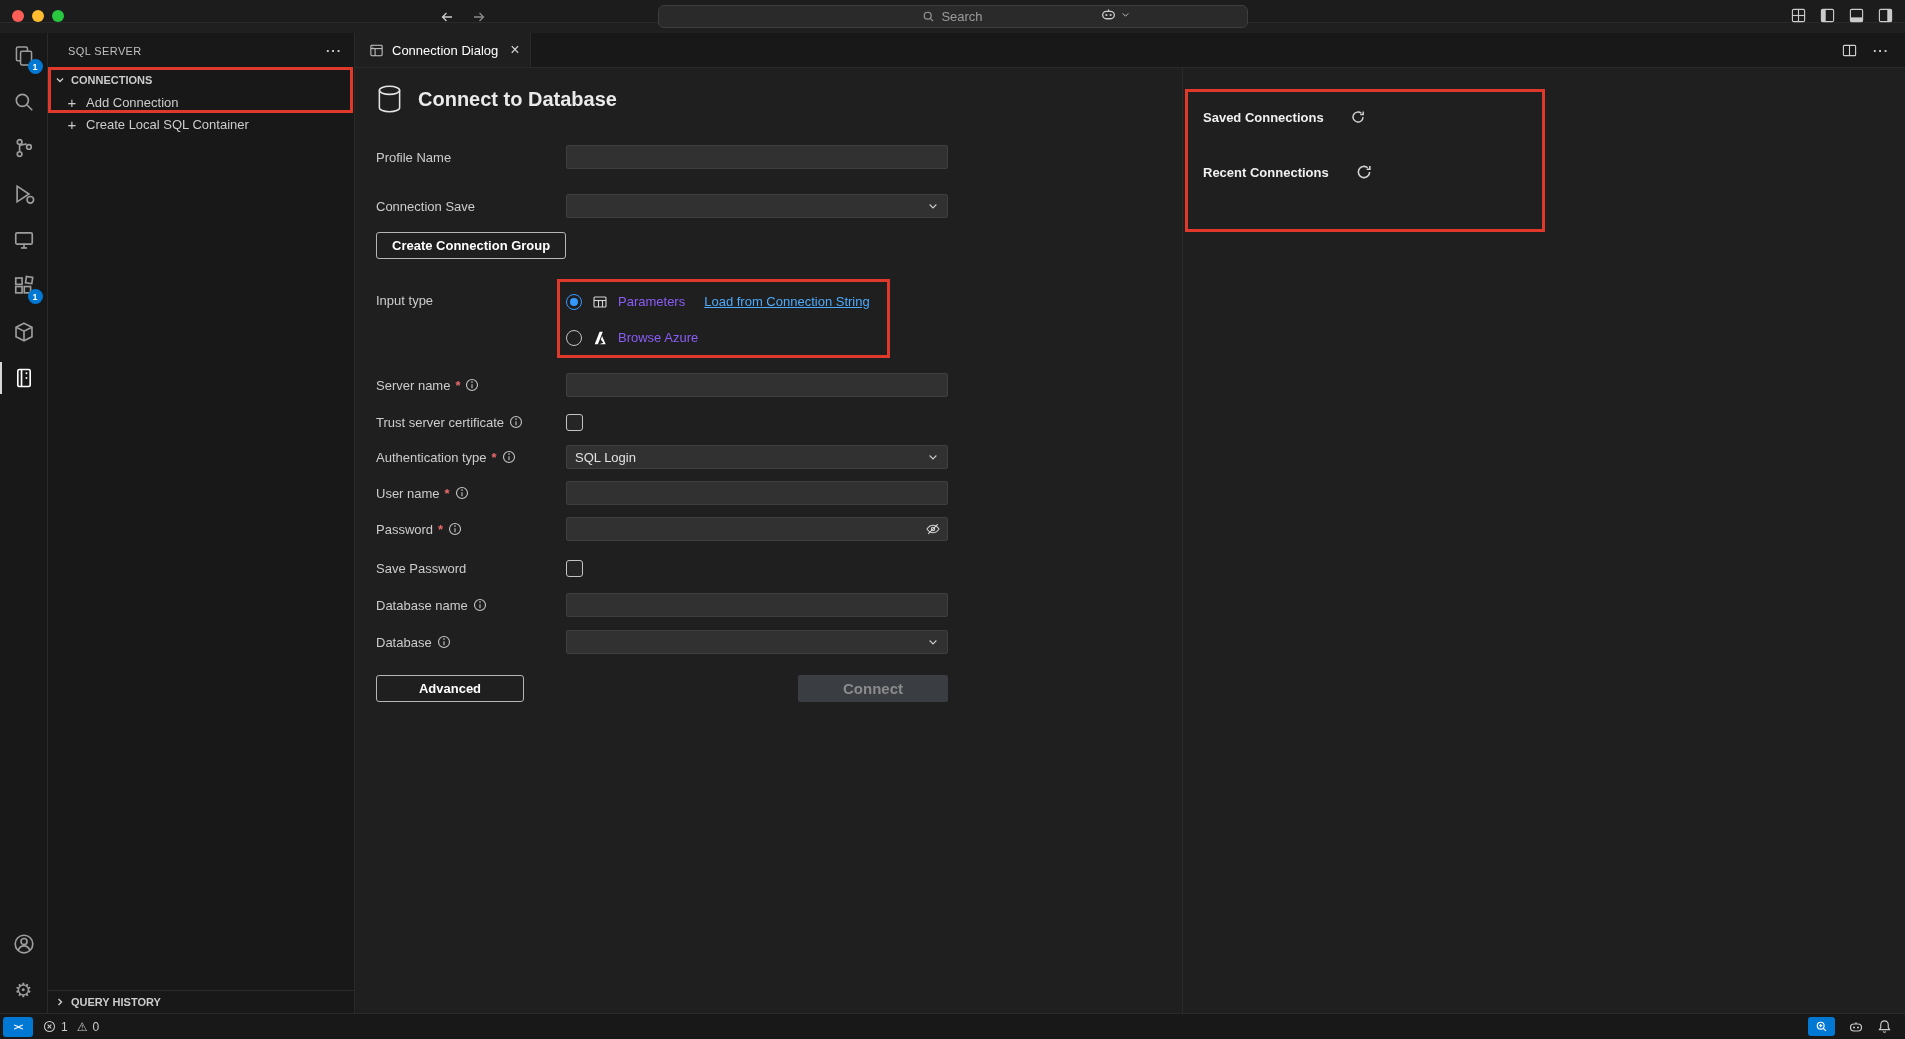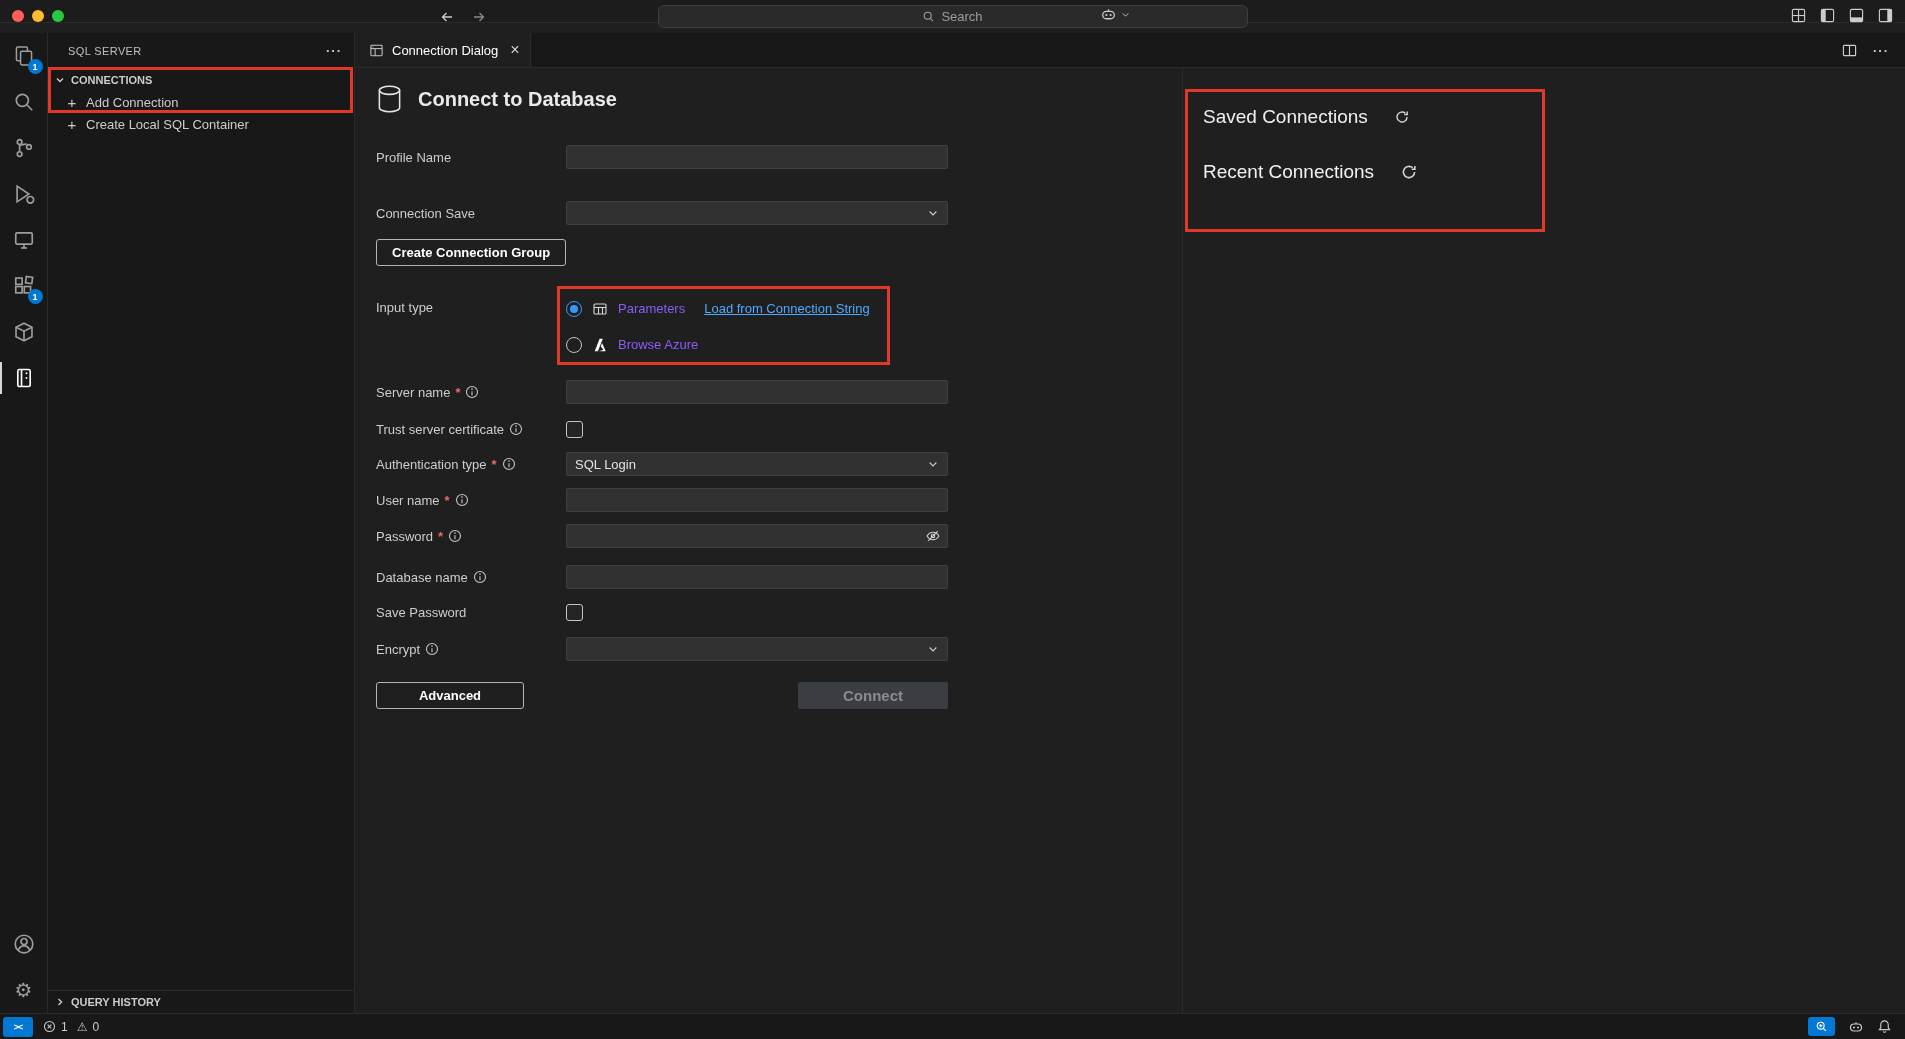--- a/index.html
+++ b/index.html
@@ -89,21 +89,21 @@
   .opt-label { color:#8b5cf6; }
   .link { color:#4daafc; text-decoration:underline; margin-left:9px; }
 
   .btn-outline { height:27px; min-width:148px; padding:0 15px; background:transparent; border:1px solid #b5b5b5; border-radius:3px; color:#ffffff; font-weight:700; font-size:13px; font-family:inherit; }
   .btn-disabled { height:27px; width:150px; background:#3a3d41; border:none; border-radius:2px; color:#8b8b8b; font-weight:700; font-size:15px; font-family:inherit; }
   .buttons-row { width:572px; display:flex; justify-content:space-between; align-items:flex-end; }
 
   
   .right-panel { flex:1; position:relative; padding:40px 0 0 20px; }
   .rp-row { display:flex; align-items:center; gap:26px; margin-bottom:37px; height:18px; }
-  .rp-title { font-weight:400; color:#f0f0f0; font-size:19px; }
+  .rp-title { font-weight:700; color:#f0f0f0; font-size:13px; }
 
   
   .statusbar { position:absolute; bottom:0; left:0; right:0; height:26px; background:#181818; border-top:1px solid #2a2a2a; display:flex; align-items:center; font-size:12px; z-index:10; }
   .remote-ind { width:30px; height:20px; margin-left:3px; background:#0078d4; border-radius:3px; color:#fff; display:flex; align-items:center; justify-content:center; font-size:9px; font-weight:700; letter-spacing:-1px; }
   .problems { display:flex; align-items:center; gap:5px; margin-left:10px; color:#cccccc; }
   .problems .cnt { margin-right:4px; }
   .warn-glyph { font-size:12px; line-height:1; }
   .sb-right { margin-left:auto; display:flex; align-items:center; gap:13px; padding-right:13px; }
   .zoom-btn { background:#0078d4; border-radius:3px; width:27px; height:19px; display:flex; align-items:center; justify-content:center; }
 </style>
@@ -316,21 +316,21 @@
         <div class="dialog-heading">
           <span>
             <svg width="27" height="30" viewBox="0 0 28 30" stroke="#e4e4e4" stroke-width="1.6" fill="none">
                 <ellipse cx="14" cy="6" rx="10.5" ry="4.2"></ellipse>
                 <path d="M3.5 6v18c0 2.3 4.7 4.2 10.5 4.2S24.5 26.3 24.5 24V6"></path>
               </svg>
           </span>
           <h1>Connect to Database</h1>
         </div>
 
-        <div class="frow" style="margin-bottom:32px;">
+        <div class="frow" style="margin-bottom:25px;">
           <div class="flabel">
             <span>Profile Name</span>
           </div>
           <input class="ftext" style="">
         </div>
 
         <div class="frow" style="margin-bottom:14px;">
           <div class="flabel">
             <span>Connection Save</span>
           </div>
@@ -463,44 +463,44 @@
             <span class="eye-btn">
               <svg width="16" height="16" viewBox="0 0 16 16" stroke="#cfcfcf" stroke-width="1.1" fill="none">
                   <path d="M2 8s2.4-3.8 6-3.8S14 8 14 8s-2.4 3.8-6 3.8S2 8 2 8z"></path>
                   <circle cx="8" cy="8" r="1.7"></circle>
                   <line x1="3.2" y1="12.8" x2="12.8" y2="3.2"></line>
                 </svg>
             </span>
           </div>
         </div>
 
+        <div class="frow" style="margin-bottom:15px; height:20px;">
+          <div class="flabel">
+            <span>Save Password</span>
+          </div>
+          <span class="checkbox"></span>
+        </div>
+
         <div class="frow" style="margin-bottom:13px;">
           <div class="flabel">
             <span>Database name</span>
             <span class="info-wrap">
               <svg width="14" height="14" viewBox="0 0 14 14" stroke="#c5c5c5" stroke-width="1.1" fill="none">
                   <circle cx="7" cy="7" r="5.5"></circle>
                   <line x1="7" y1="6.2" x2="7" y2="10.2"></line>
                   <circle cx="7" cy="4.1" r="0.8" fill="#c5c5c5" stroke="none"></circle>
                 </svg>
             </span>
           </div>
           <input class="ftext" style="">
         </div>
 
-        <div class="frow" style="margin-bottom:15px; height:20px;">
-          <div class="flabel">
-            <span>Save Password</span>
-          </div>
-          <span class="checkbox"></span>
-        </div>
-
         <div class="frow" style="margin-bottom:21px;">
           <div class="flabel">
-            <span>Encrypt</span>
+            <span>Database</span>
             <span class="info-wrap">
               <svg width="14" height="14" viewBox="0 0 14 14" stroke="#c5c5c5" stroke-width="1.1" fill="none">
                   <circle cx="7" cy="7" r="5.5"></circle>
                   <line x1="7" y1="6.2" x2="7" y2="10.2"></line>
                   <circle cx="7" cy="4.1" r="0.8" fill="#c5c5c5" stroke="none"></circle>
                 </svg>
             </span>
           </div>
           <div class="fselect">
             <span></span>

